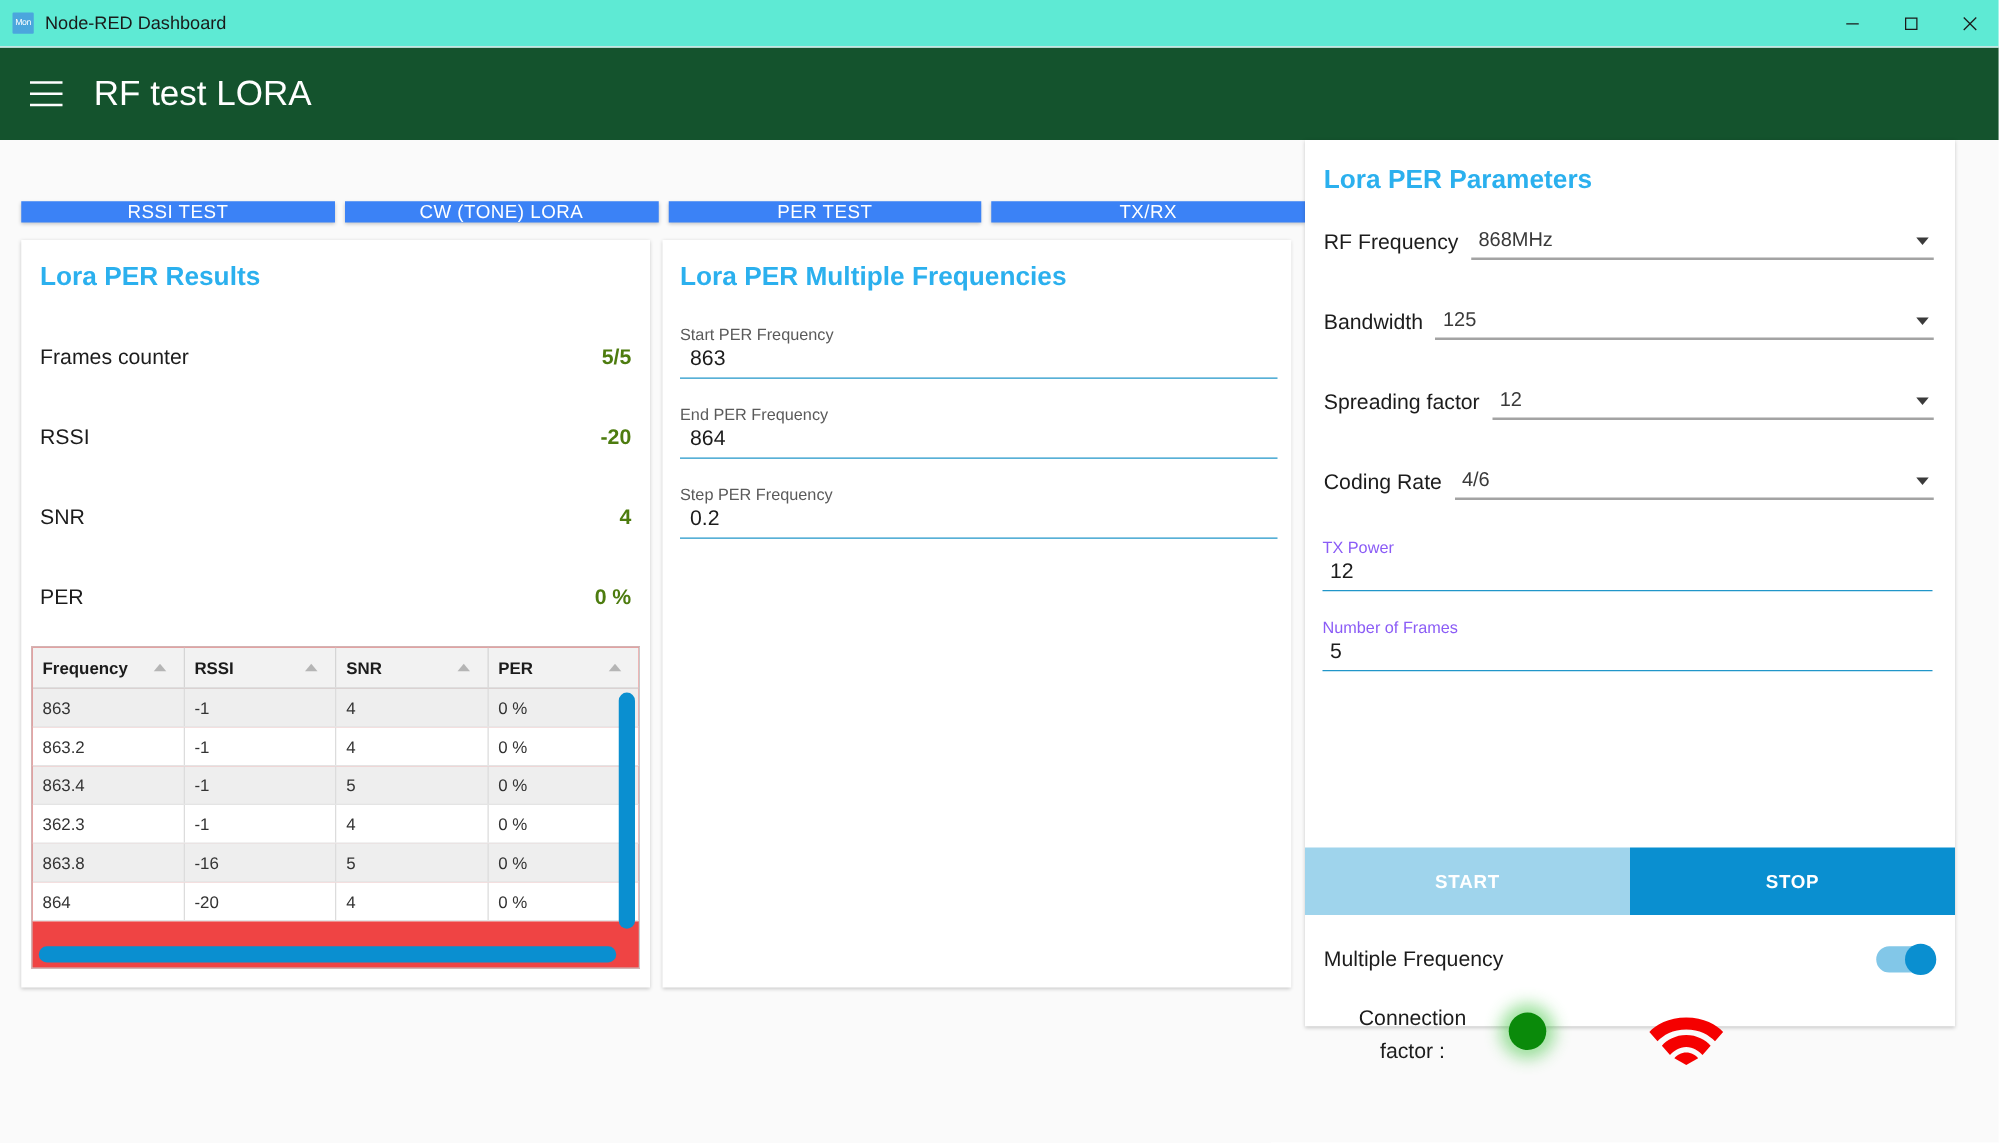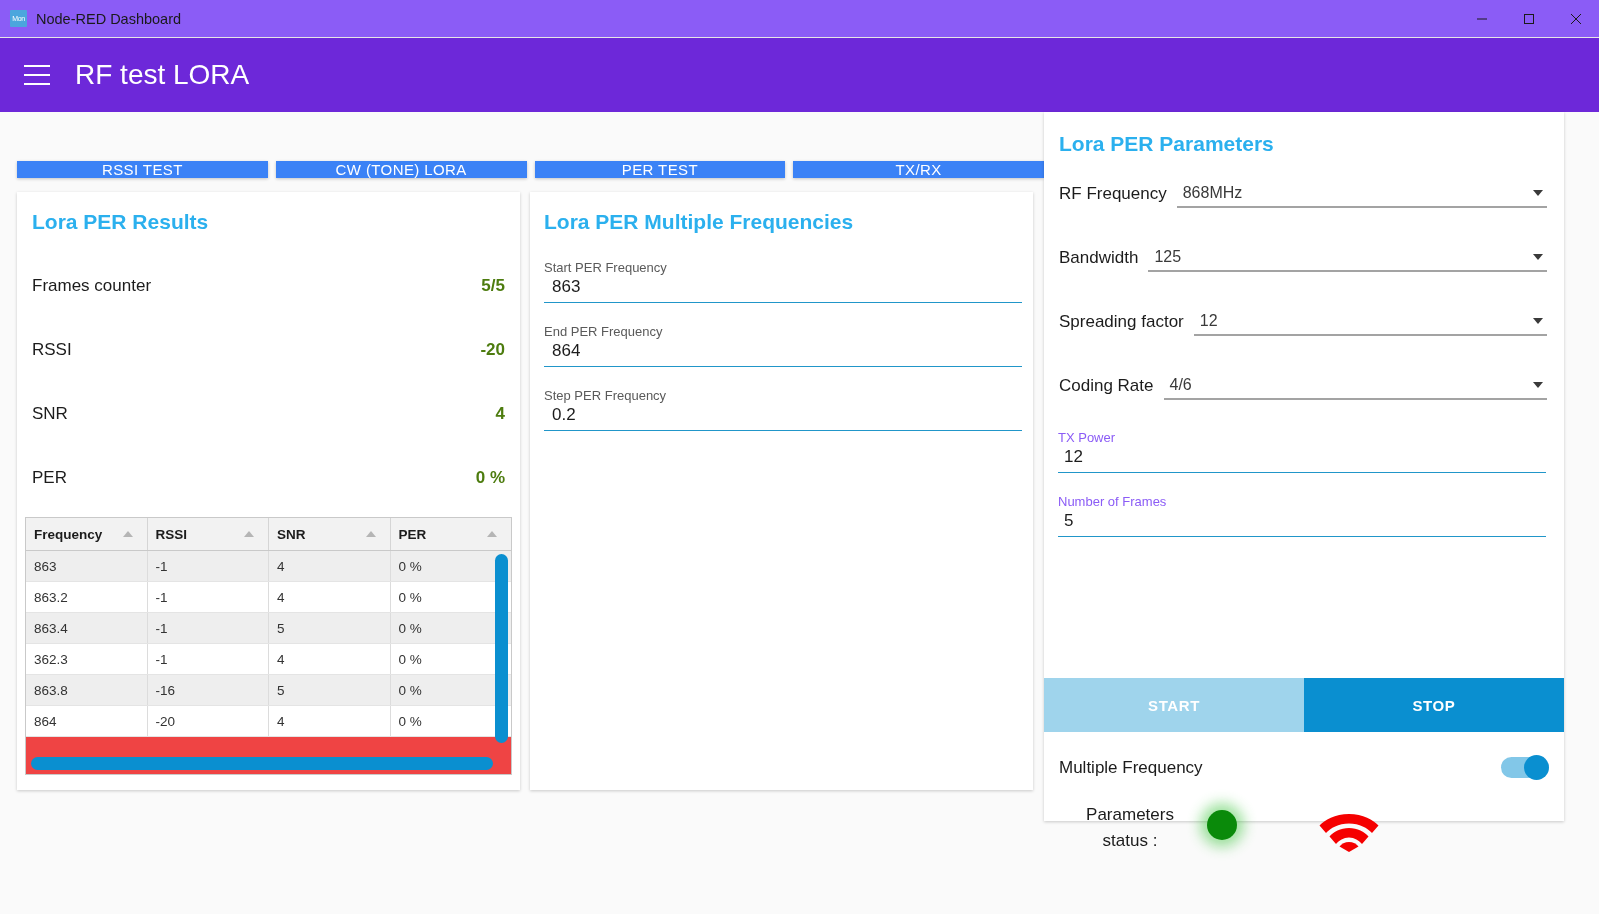--- a/index.html
+++ b/index.html
@@ -7,21 +7,21 @@
     width: 1599px; height: 914px;
     font-family: "Liberation Sans", sans-serif;
     background: #ffffff;
     overflow: hidden;
   }
   body { position: relative; }
 
   
   .titlebar {
     height: 38px; width: 100%;
-    background: #8b5cf6;
+    background: #5eead4;
     border-bottom: 1px solid #e6e6e6;
     display: flex; align-items: center;
     position: relative;
   }
   .favicon {
     width: 17px; height: 17px;
     background: #4ba6dd;
     margin-left: 10px; margin-right: 9px;
     border-radius: 1px;
     font-size: 7px; color: #ffffff;
@@ -31,21 +31,21 @@
     flex: none;
   }
   .title-text { font-size: 14.5px; color: #1a1a1a; }
   .wincontrols { position: absolute; right: 0; top: 0; height: 38px; display: flex; }
   .wc { width: 47px; height: 38px; display: flex; align-items: center; justify-content: center; }
   .wc svg { display: block; }
 
   
   .appheader {
     height: 74px; width: 100%;
-    background: #6d28d9;
+    background: #14532d;
     display: flex; align-items: center;
     padding-left: 24px;
   }
   .hamburger { width: 26px; height: 20px; display: flex; flex-direction: column; justify-content: space-between; cursor: pointer; }
   .hamburger span { display: block; height: 2px; background: #ffffff; border-radius: 0; }
   .apptitle { font-size: 28px; color: #ffffff; margin-left: 25px; font-weight: 400; }
 
   
   .page { position: relative; width: 100%; height: calc(914px - 38px - 74px); background: #fafafa; }
 
@@ -408,21 +408,21 @@
     </div>
 
     <div class="toggle-row">
       <span class="toggle-label">Multiple Frequency</span>
       <div class="toggle">
         <div class="knob"></div>
       </div>
     </div>
 
     <div class="status-row">
-      <span class="status-label">Parameters status :</span>
+      <span class="status-label">Connection factor :</span>
       <div class="led"></div>
       <div class="wifi">
         <svg width="60" height="46" viewBox="0 0 60 46">
           <path d="M30 8 C16 8 5.5 14 0.5 19.5 L7 27 C11.5 22 19.5 17.5 30 17.5 C40.5 17.5 48.5 22 53 27 L59.5 19.5 C54.5 14 44 8 30 8 Z" fill="#f50000"></path>
           <path d="M30 22 C21.5 22 14.5 26 10.5 30.5 L17 38 C20 34.5 24.5 31.5 30 31.5 C35.5 31.5 40 34.5 43 38 L49.5 30.5 C45.5 26 38.5 22 30 22 Z" fill="#f50000"></path>
           <path d="M30 36 C26 36 22.5 38 20.5 40.5 L30 46 L39.5 40.5 C37.5 38 34 36 30 36 Z" fill="#f50000"></path>
         </svg>
       </div>
     </div>
   </div>

